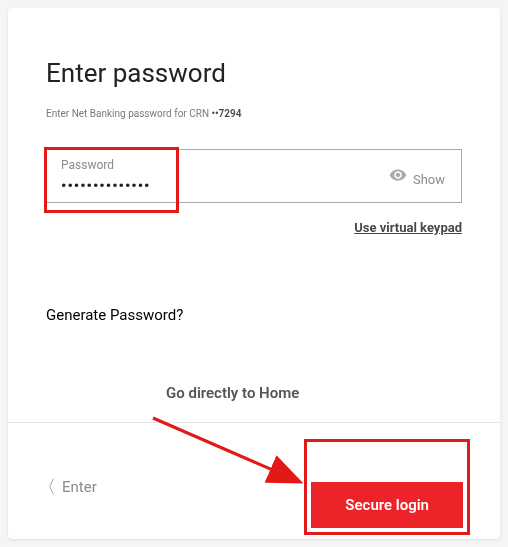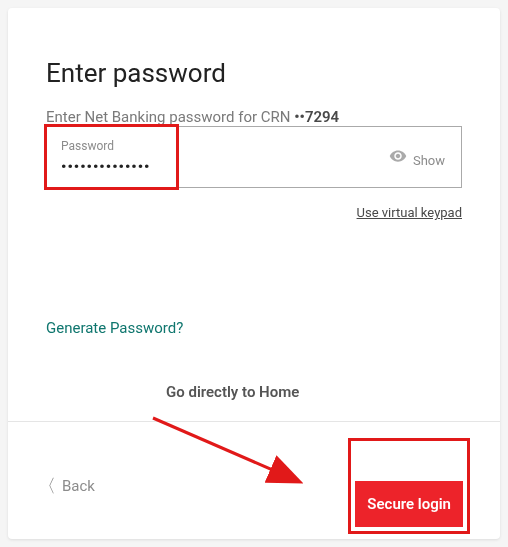--- a/index.html
+++ b/index.html
@@ -27,31 +27,32 @@
       padding: 50px 38px 20px 38px;
       flex: 1;
     }
     .title {
       font-size: 26px;
       font-weight: 400;
       color: #222;
       margin-bottom: 20px;
     }
     .subtitle {
-      font-size: 15px;
+      font-size: 10px;
       color: #7a7a7a;
+      margin-bottom: 30px;
     }
     .crn-mask {
       color: #494949;
       font-weight: 600;
     }
     .input-wrapper {
       position: relative;
       border: 1px solid #aaa;
-      height: 62px;
+      height: 54px;
       display: flex;
       align-items: center;
       margin-bottom: 14px;
     }
     .highlight-box {
       position: absolute;
       top: -3px;
       left: -3px;
       width: 135px;
       height: 66px;
@@ -83,33 +84,34 @@
       font-size: 13px;
       cursor: pointer;
     }
     .eye-icon svg {
       width: 18px;
       height: 18px;
       fill: #aaaaaa;
     }
     .virtual-keypad {
       text-align: right;
-      margin-bottom: 98px;
+      margin-bottom: 70px;
+      font-weight: bold;
     }
     .virtual-keypad-link {
       font-size: 13px;
       color: #494949;
       text-decoration: underline;
       cursor: pointer;
     }
     .generate-link {
       font-size: 15px;
-      color: #0f766e;
-      cursor: pointer;
-      margin-bottom: 46px;
+      color: #000000;
+      cursor: pointer;
+      margin-bottom: 60px;
       display: block;
     }
     .go-home {
       text-align: left;
       font-size: 15px;
       color: #555;
       font-weight: 600;
       padding-left: 120px;
     }
     .footer {
@@ -134,21 +136,21 @@
     .secure-login-wrapper {
       border: 3px solid #e11919;
       padding: 4px;
     }
     .secure-login-btn {
       background: #ed232a;
       color: #fff;
       border: none;
       font-size: 15px;
       font-weight: 600;
-      padding: 14px 12px;
+      padding: 14px 34px;
       cursor: pointer;
       margin-top: 36px;
     }
     .arrow-annotation {
       position: absolute;
       pointer-events: none;
     }
   </style>
 </head>
 <body>
@@ -181,21 +183,21 @@
     </div>
 
     <a class="generate-link">Generate Password?</a>
 
     <div class="go-home">Go directly to Home</div>
   </div>
 
   <div class="footer">
     <div class="back-btn">
       <span class="chevron-left">〈</span>
-      <span>Back</span>
+      <span>Enter</span>
     </div>
     <div class="secure-login-wrapper">
       <button class="secure-login-btn">Secure login</button>
     </div>
   </div>
 
   <svg class="arrow-annotation" style="left:140px; top:405px;" width="165" height="80">
     <defs>
       <marker id="ah" markerWidth="12" markerHeight="10" refX="10" refY="5" orient="auto">
         <polygon points="0 0, 12 5, 0 10" fill="#e11919"></polygon>

